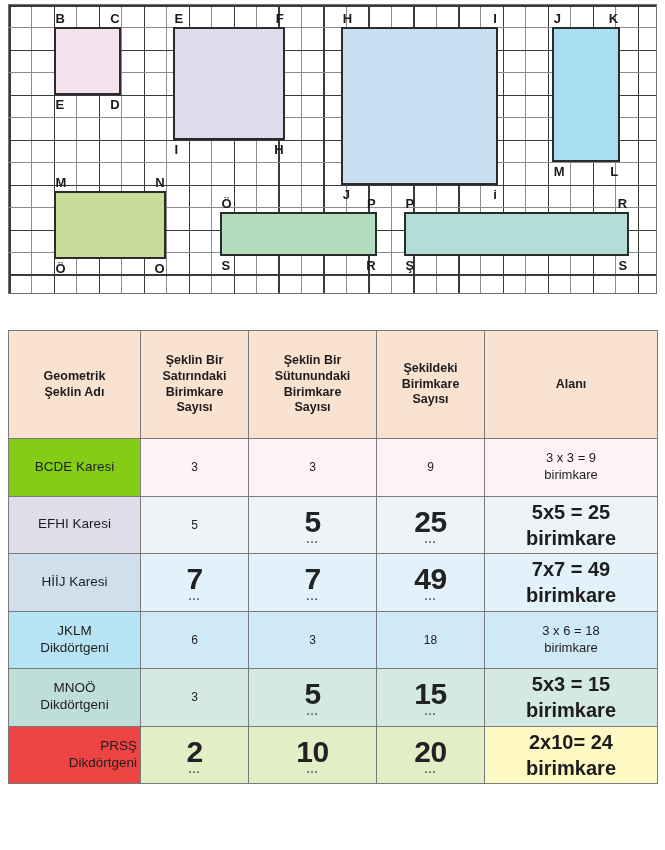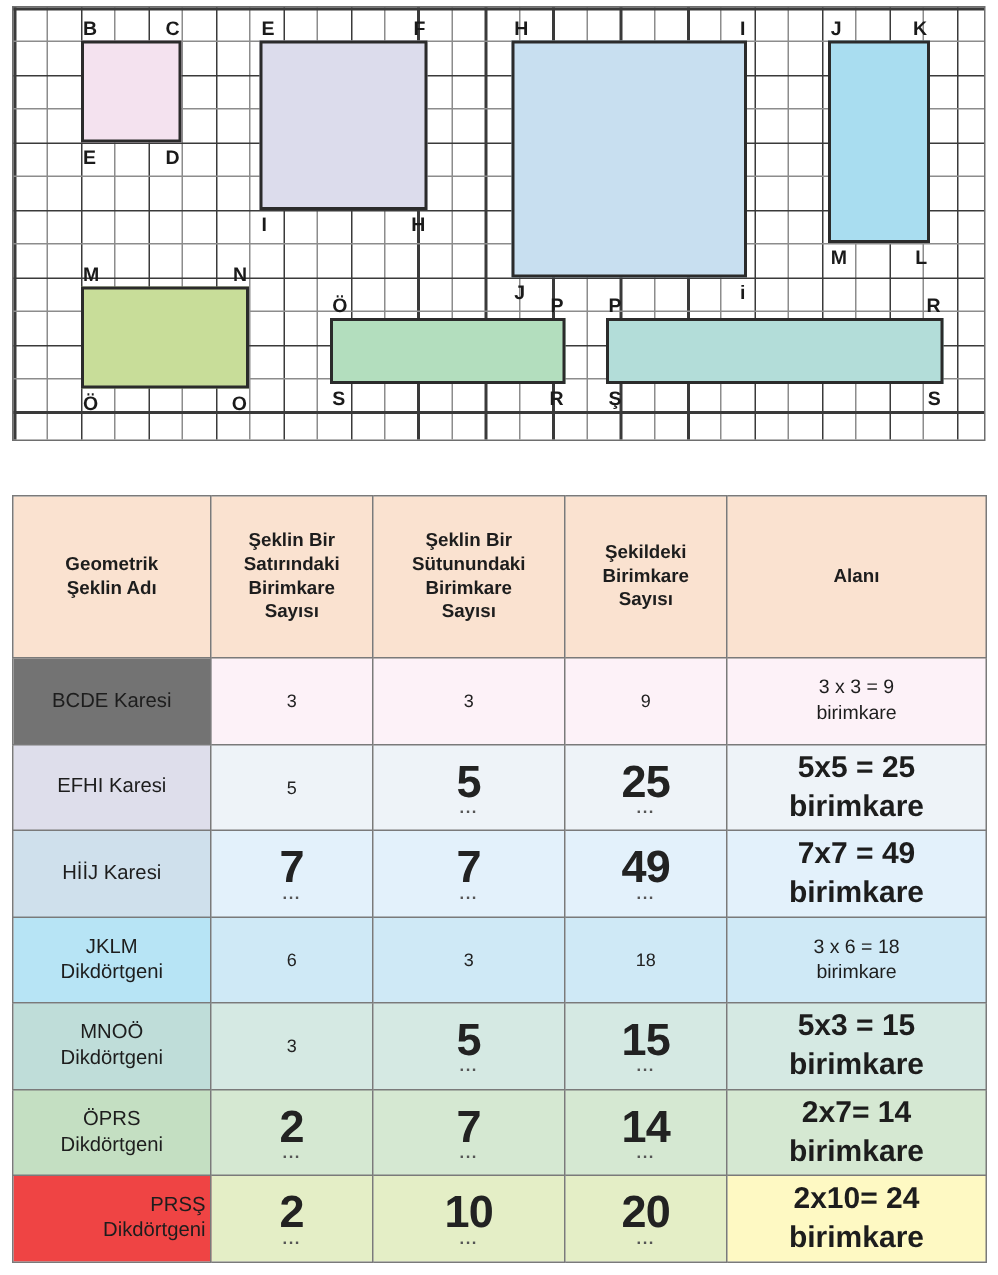--- a/index.html
+++ b/index.html
@@ -246,21 +246,21 @@
           <span class="ln">Birimkare</span>
           <span class="ln">Sayısı</span>
         </th>
         <th>
           <span class="ln">Alanı</span>
         </th>
       </tr>
     </thead>
     <tbody id="table-body">
         <tr>
-          <td class="name-cell" style="background: #737373; margin-left: 38px;">
+          <td class="name-cell" style="background: #84cc16; margin-left: 38px;">
             <span class="ln">BCDE Karesi</span>
           </td>
           <td class="num-cell" style="background: rgb(253, 242, 248);">
             <span class="ln">3</span>
           </td>
           <td class="num-cell" style="background: rgb(253, 242, 248);">
             <span class="ln">3</span>
           </td>
           <td class="num-cell" style="background: rgb(253, 242, 248);">
             <span class="ln">9</span>
@@ -345,42 +345,20 @@
           <td class="num-cell hw" style="background: rgb(213, 233, 227);">
             <span class="ln">15</span>
             <span class="dots">...</span>
           </td>
           <td class="area-cell hw" style="background: rgb(213, 233, 227);">
             <span class="ln">5x3 = 15</span>
             <span class="ln">birimkare</span>
           </td>
         </tr>
         <tr>
-          <td class="name-cell" style="background: rgb(196, 223, 194);">
-            <span class="ln">ÖPRS</span>
-            <span class="ln">Dikdörtgeni</span>
-          </td>
-          <td class="num-cell hw" style="background: rgb(213, 232, 210);">
-            <span class="ln">2</span>
-            <span class="dots">...</span>
-          </td>
-          <td class="num-cell hw" style="background: rgb(213, 232, 210);">
-            <span class="ln">7</span>
-            <span class="dots">...</span>
-          </td>
-          <td class="num-cell hw" style="background: rgb(213, 232, 210);">
-            <span class="ln">14</span>
-            <span class="dots">...</span>
-          </td>
-          <td class="area-cell hw" style="background: rgb(213, 232, 210);">
-            <span class="ln">2x7= 14</span>
-            <span class="ln">birimkare</span>
-          </td>
-        </tr>
-        <tr>
           <td class="name-cell" style="background: #ef4444; text-align: right;">
             <span class="ln">PRSŞ</span>
             <span class="ln">Dikdörtgeni</span>
           </td>
           <td class="num-cell hw" style="background: rgb(228, 238, 198);">
             <span class="ln">2</span>
             <span class="dots">...</span>
           </td>
           <td class="num-cell hw" style="background: rgb(228, 238, 198);">
             <span class="ln">10</span>

